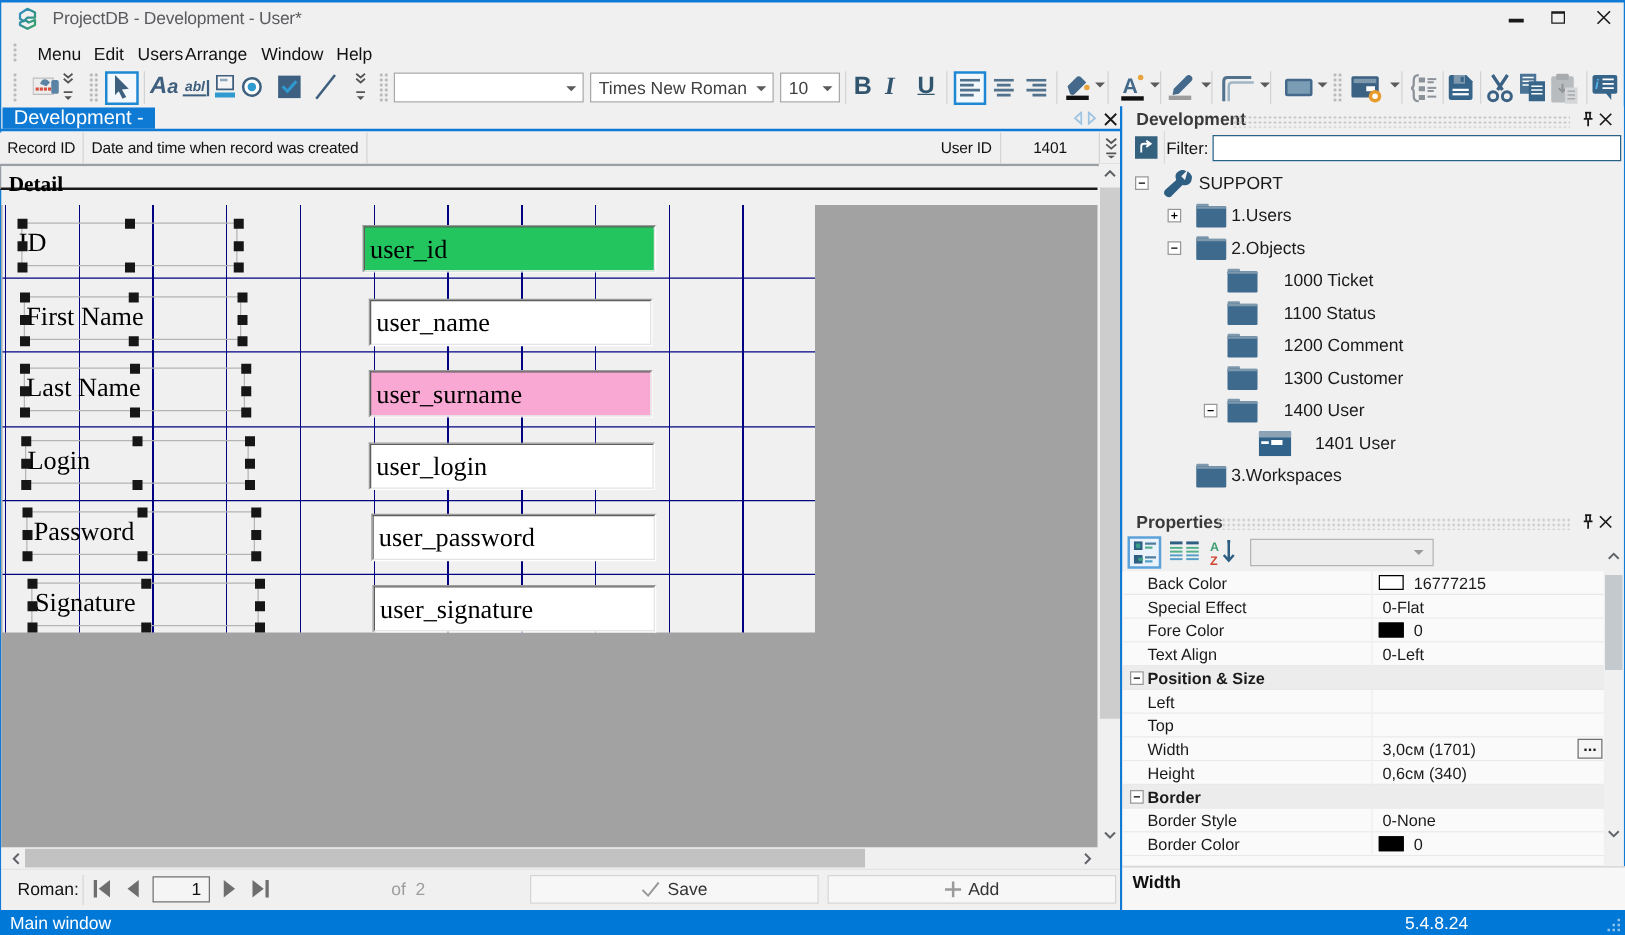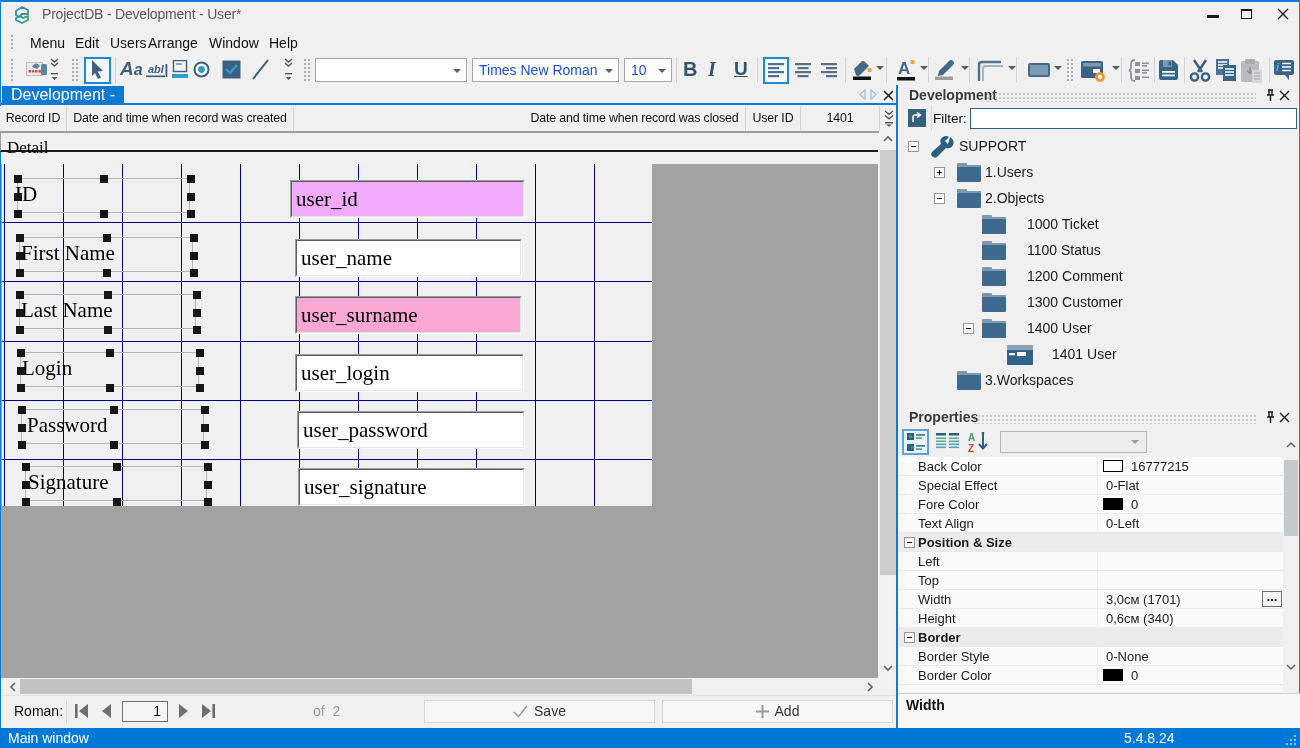--- a/index.html
+++ b/index.html
@@ -10,31 +10,31 @@
   border-left:1px solid #0f7bd6; border-right:1px solid #0f7bd6; }
 #topline { left:0; top:0; width:1300px; height:2px; background:#0f7bd6; }
 
 #title { left:42px; top:6px; font-size:14px; letter-spacing:-0.2px; color:#5a5a5f; }
 
 .menuitem { top:35px; font-size:14px; color:#111; }
 
 .sep { top:57px; width:1px; height:26px; background:#d2d2d2; }
 .grip { width:4px; background-image:radial-gradient(#aeaeae 1px, transparent 1.2px); background-size:4px 4px; }
 
-.combo { position:absolute; background:#fff; border:1px solid #a8a8a8; height:24px; top:58px; font-size:14px; color:#1d4ed8; }
+.combo { position:absolute; background:#fff; border:1px solid #a8a8a8; height:24px; top:58px; font-size:14px; color:#404040; }
 .combo .arr { position:absolute; right:5px; top:10px; width:0; height:0; border-left:4px solid transparent; border-right:4px solid transparent; border-top:4px solid #5a5a5a; }
 .tbtn { position:absolute; top:57px; height:27px; border:2px solid #1e88d2; background:#f3f8fc; }
 
 #tab { left:2px; top:86px; width:122px; height:17px; background:#0e7ad4; color:#fff; font-size:16px; text-align:center; line-height:18px; }
 #tabline { left:0; top:103px; width:897px; height:2px; background:#0e7ad4; }
 
 #hdr { left:0; top:106px; width:897px; height:27px; background:#f0f0f0; border-bottom:2px solid #9a9fa5; }
 .hcell { position:absolute; top:0; height:25px; line-height:25px; font-size:12.4px; letter-spacing:-0.15px; color:#111; text-align:center; border-right:1px solid #d4d4d4; }
 
-#detail { left:0; top:133px; width:878px; height:19px; background:#f0f0f0; border-bottom:2px solid #1a1a1a; border-left:1px solid #9a9fa5; }
+#detail { left:0; top:133px; width:878px; height:19px; background:#f0f0f0; border-bottom:2px solid #1a1a1a; border-left:1px solid #9a9fa5;font-weight:bold; }
 #detail span { position:absolute; left:6px; top:5px; font-family:"Liberation Serif", serif; font-size:17px; color:#000; }
 
 #grayarea { left:1px; top:164px; width:877px; height:514px; background:#a2a2a2; }
 #form { left:2px; top:164px; width:650px; height:342px;
   background:
    repeating-linear-gradient(to right, transparent 0 2px, #000080 2px 3px, transparent 3px 59px),
    #f0f0f0;
 }
 .gl { position:absolute; left:2px; width:650px; height:1px; background:#000080; }
 .lbl { position:absolute; font-family:"Liberation Serif", serif; font-size:21px; color:#000; }
@@ -310,21 +310,20 @@
     <path d="M1 1 L10 10 M10 1 L1 10" stroke="#1a1a1a" stroke-width="1.5"></path>
   </svg>
 <svg class="abs" style="left:884px;top:110px;z-index:5" width="10" height="17" viewBox="0 0 10 17">
   <path d="M1 1 L5 4.4 L9 1 M1 5.5 L5 8.9 L9 5.5" stroke="#555" stroke-width="1.4" fill="none"></path>
   <rect x="1" y="12" width="8" height="1.4" fill="#555"></rect>
     <path d="M2 14.5 L5 16.8 L8 14.5 Z" fill="#555"></path>
 </svg>
 <div class="abs" id="hdr">
   <div class="hcell" style="left:0;width:67px">Record ID</div>
   <div class="hcell" style="left:67px;width:227px">Date and time when record was created</div>
-  <div class="hcell" style="left:524px;width:222px">Date and time when record was closed</div>
   <div class="hcell" style="left:746px;width:55px">User ID</div>
   <div class="hcell" style="left:801px;width:79px">1401</div>
 </div>
 <div class="abs" id="detail">
     <span>Detail</span>
   </div>
 
 <div class="abs" id="grayarea"></div>
 <div class="abs" id="form"></div>
 <div class="abs gl" style="top:222px"></div>
@@ -337,21 +336,21 @@
     <div class="lbl" style="left:15px;top:182px">ID</div>
     <div class="h" style="left:14px;top:175px"></div>
     <div class="h" style="left:100px;top:175px"></div>
     <div class="h" style="left:187px;top:175px"></div>
     <div class="h" style="left:14px;top:193px"></div>
     <div class="h" style="left:187px;top:193px"></div>
     <div class="h" style="left:14px;top:210px"></div>
     <div class="h" style="left:100px;top:210px"></div>
     <div class="h" style="left:187px;top:210px"></div>
     <div class="tb" style="left:290px;top:180px;width:235px;height:38px">
-      <div class="tbi" style="background:#f0abfc">user_id</div>
+      <div class="tbi" style="background:#22c55e">user_id</div>
     </div>
     <div class="selbox" style="left:19px;top:237px;width:174px;height:35px"></div>
     <div class="lbl" style="left:21px;top:241px">First Name</div>
     <div class="h" style="left:16px;top:234px"></div>
     <div class="h" style="left:103px;top:234px"></div>
     <div class="h" style="left:190px;top:234px"></div>
     <div class="h" style="left:16px;top:252px"></div>
     <div class="h" style="left:190px;top:252px"></div>
     <div class="h" style="left:16px;top:269px"></div>
     <div class="h" style="left:103px;top:269px"></div>

